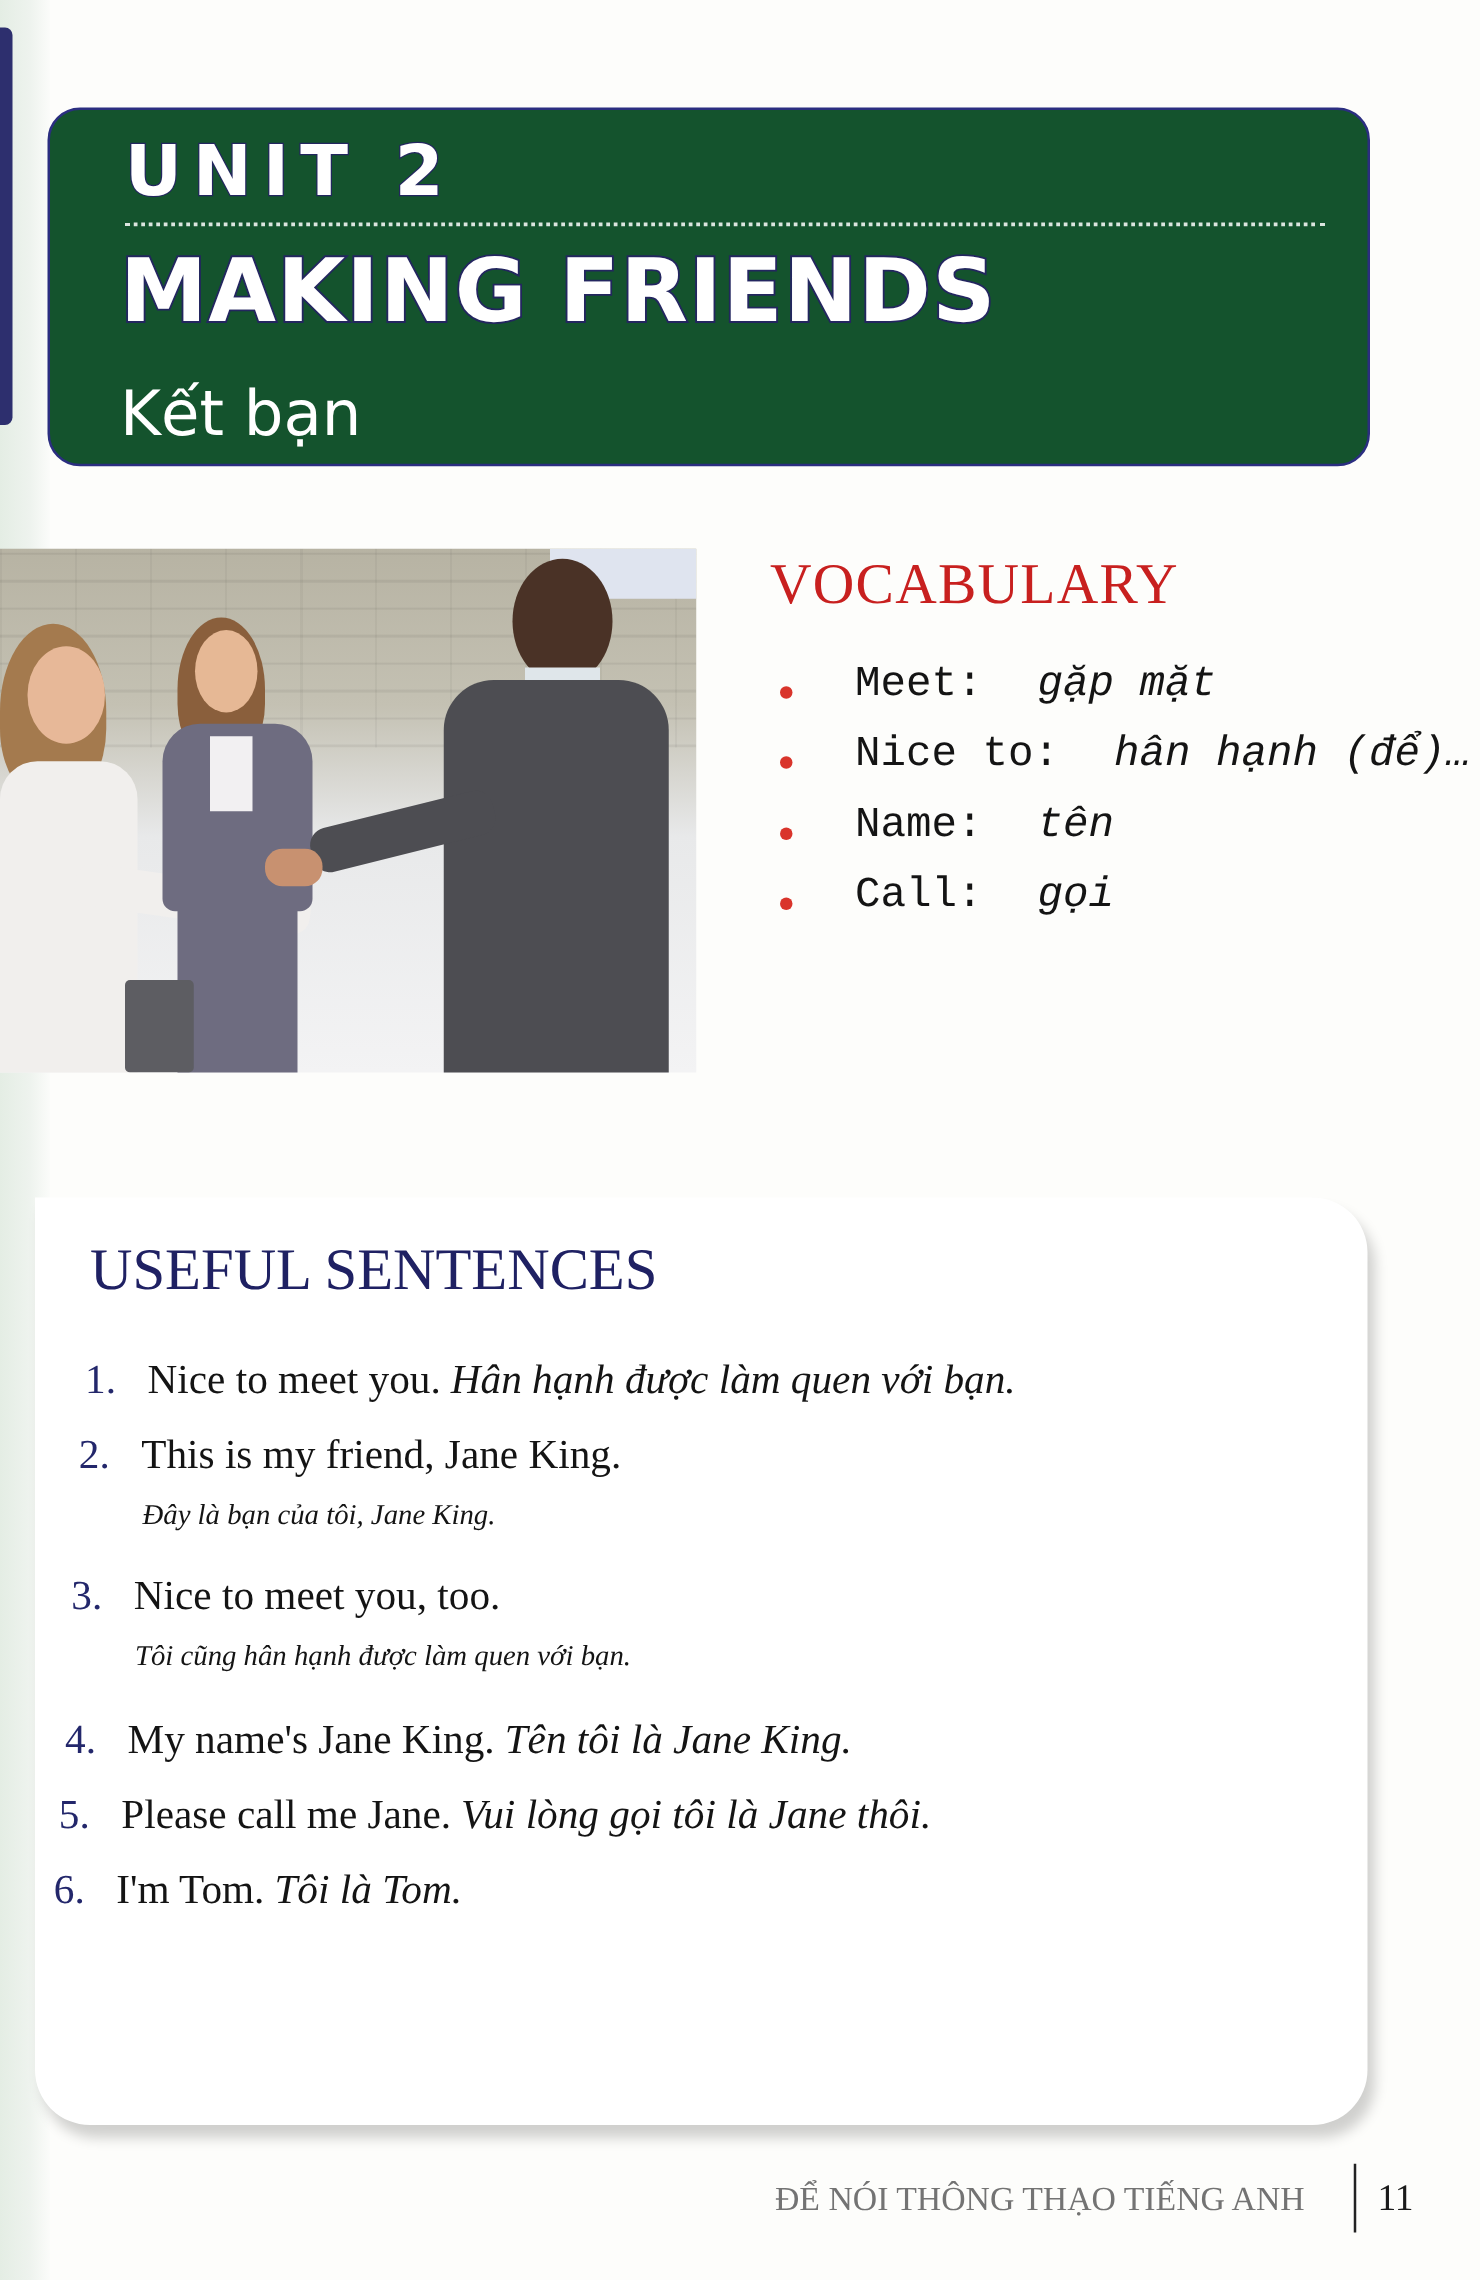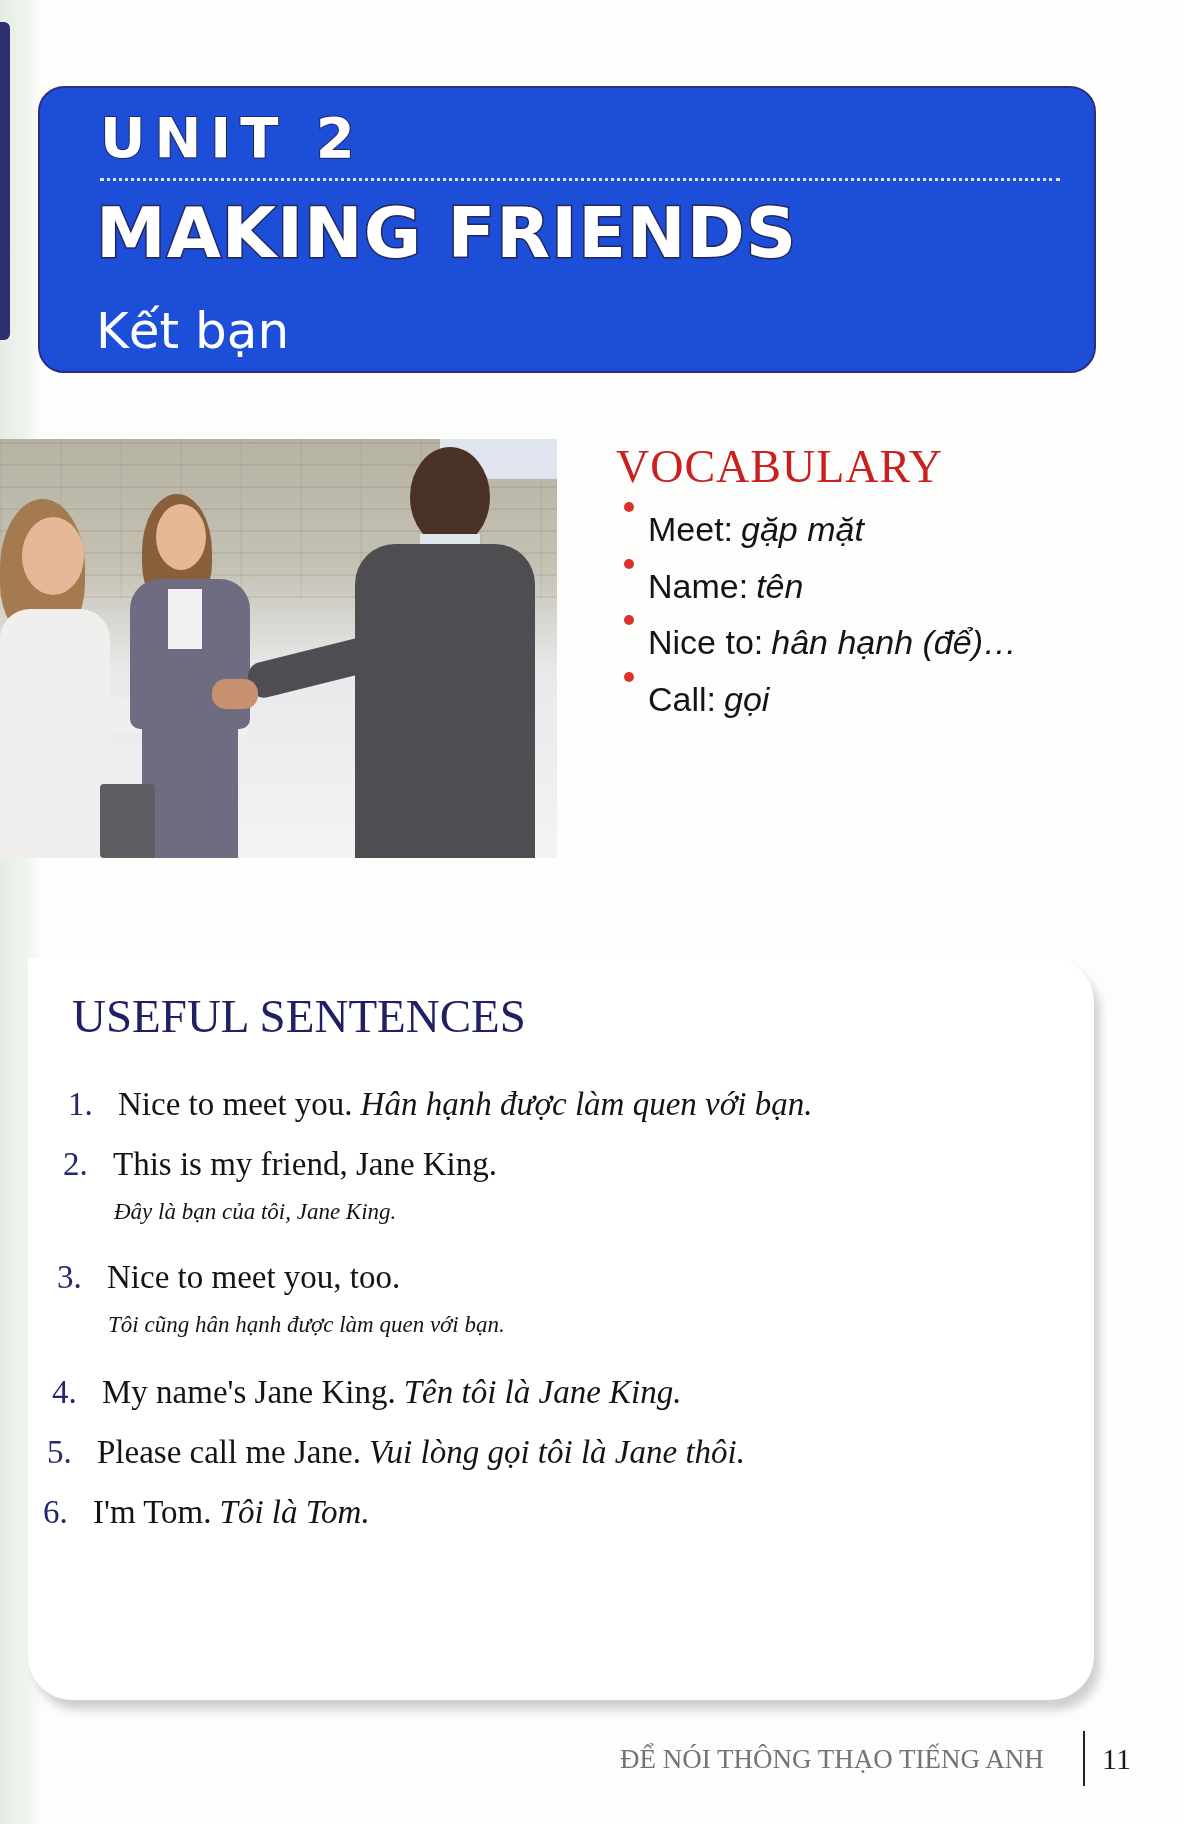--- a/index.html
+++ b/index.html
@@ -12,21 +12,21 @@
     position: absolute; left: 0; top: 0; width: 40px; height: 1824px;
     background: linear-gradient(90deg, #e4ede4 0%, #eef3ee 60%, #fbfcfa 100%);
   }
   .binding-strip {
     position: absolute; left: 0; top: 22px; width: 10px; height: 318px;
     background: #2d2f6e; border-radius: 0 6px 6px 0;
   }
   
   .banner {
     position: absolute; left: 38px; top: 86px; width: 1058px; height: 287px;
-    background: #1d4ed8; border: 2px solid #2b2e80; border-radius: 26px;
+    background: #14532d; border: 2px solid #2b2e80; border-radius: 26px;
     box-sizing: border-box;
   }
   .unit-label {
     position: absolute; left: 60px; top: 22px;
     font-family: "DejaVu Sans", sans-serif; font-weight: bold;
     font-size: 56px; letter-spacing: 9px; color: #ffffff;
     -webkit-text-stroke: 2px #23265f; paint-order: stroke fill;
     line-height: 1;
   }
   .dotted-divider {
@@ -60,22 +60,22 @@
   .hair { position:absolute; border-radius: 50% 50% 40% 40%; }
   .body-part { position:absolute; }
   
   .vocab-title {
     position: absolute; left: 616px; top: 444px;
     font-family: "Liberation Serif", serif; font-size: 46px; color: #c8201f;
     letter-spacing: 1px; line-height: 1;
   }
   .vocab-list { position: absolute; left: 624px; top: 510px; margin:0; padding:0; list-style:none; }
   .vocab-item {
-    height: 56.5px; font-family: Liberation Sans, sans-serif; font-size: 34px; color: #141414;
-    display: flex; align-items: flex-start; white-space: nowrap;
+    height: 56.5px; font-family: Liberation Mono, monospace; font-size: 34px; color: #141414;
+    display: flex; align-items: flex-end; white-space: nowrap; gap: 36px;
   }
   .bullet {
     display: inline-block; width: 10px; height: 10px; border-radius: 50%;
     background: #d9342b; margin-right: 14px; position: relative; top: -8px;
   }
   .vocab-term { font-weight: normal; }
   .vocab-meaning { font-style: italic; margin-left: 8px; }
   
   .sentences-card {
     position: absolute; left: 28px; top: 958px; width: 1066px; height: 742px;
@@ -148,27 +148,27 @@
 
 <div class="vocab-title">VOCABULARY</div>
 <ul class="vocab-list">
   <li class="vocab-item">
     <span class="bullet"></span>
     <span class="vocab-term">Meet:</span>
     <span class="vocab-meaning">gặp mặt</span>
   </li>
   <li class="vocab-item">
     <span class="bullet"></span>
+    <span class="vocab-term">Nice to:</span>
+    <span class="vocab-meaning">hân hạnh (để)…</span>
+  </li>
+  <li class="vocab-item">
+    <span class="bullet"></span>
     <span class="vocab-term">Name:</span>
     <span class="vocab-meaning">tên</span>
-  </li>
-  <li class="vocab-item">
-    <span class="bullet"></span>
-    <span class="vocab-term">Nice to:</span>
-    <span class="vocab-meaning">hân hạnh (để)…</span>
   </li>
   <li class="vocab-item">
     <span class="bullet"></span>
     <span class="vocab-term">Call:</span>
     <span class="vocab-meaning">gọi</span>
   </li>
 </ul>
 
 <div class="sentences-card"></div>
 <div class="sentences-title">USEFUL SENTENCES</div>

